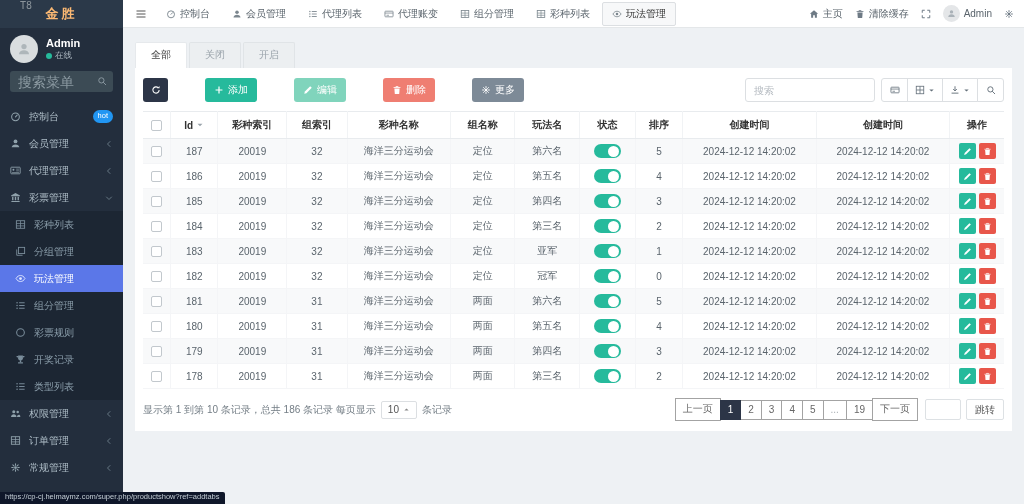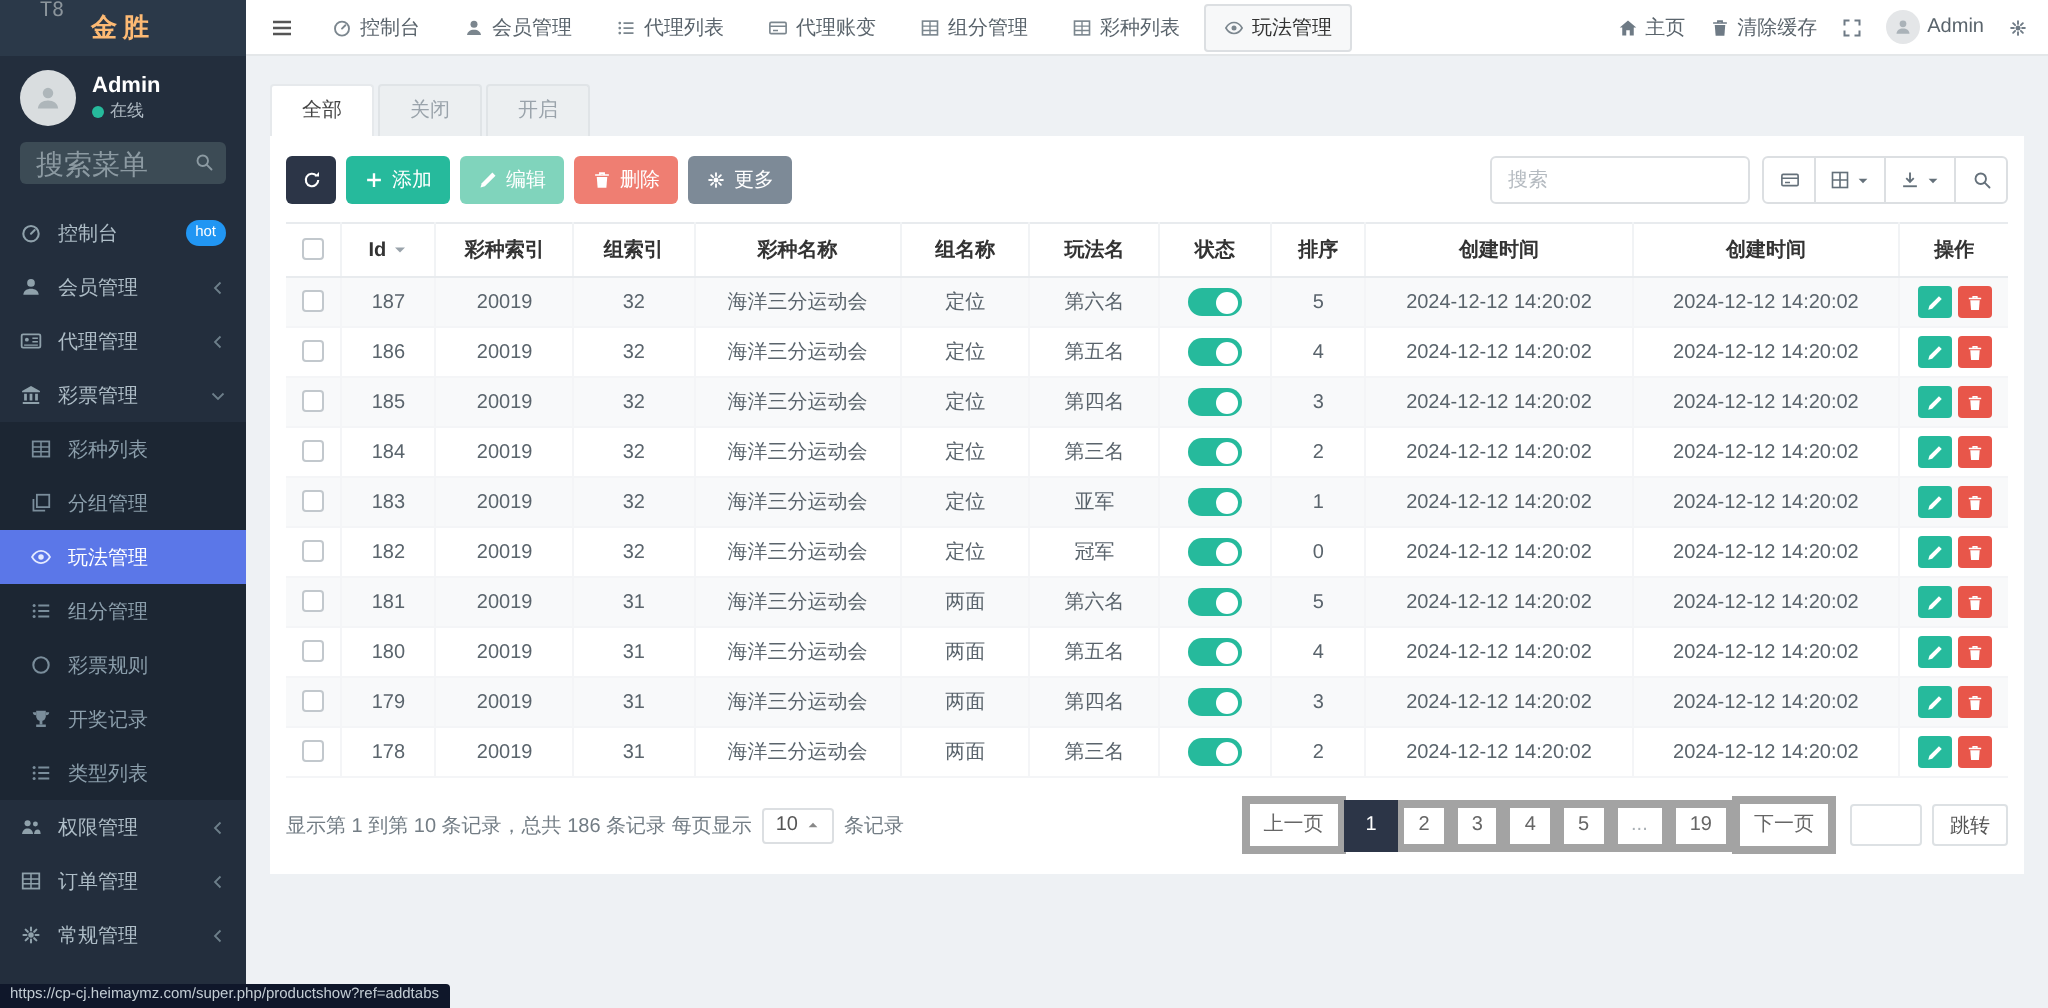--- a/index.html
+++ b/index.html
@@ -102,21 +102,21 @@
   .act-btn svg { width:9px; height:9px; }
   .act-edit { background:var(--accent-green,#26ba9c); }
   .act-del  { background:var(--danger-solid,#e8564a); }
 
   .table-footer { display:flex; align-items:center; margin-top:9px; font-size:10px; color:#737d85; }
   .summary { display:flex; align-items:center; }
   .page-size { display:inline-flex; align-items:center; gap:4px; border:1px solid #dcdfe2; border-radius:2px; padding:2px 6px 3px; margin:0 5px; color:#555; cursor:pointer; }
   .page-size .icon { display:flex; color:#888; }
   .page-size .icon svg { width:7px; height:7px; }
   .pagination { margin-left:auto; display:flex; align-items:center; }
-  .pg { min-width:15px; padding:3px 7px 4px; border:4px solid #a3a3a3; background:#fff; color:#666; font-size:10px; text-align:right; cursor:pointer; margin-left:-1px; }
+  .pg { min-width:15px; padding:3px 7px 4px; border:1px solid #a3a3a3; background:#fff; color:#666; font-size:10px; text-align:right; cursor:pointer; margin-left:-1px; }
   .pg.active { background:var(--dark-navy,#2c3547); color:#fff; border-color:var(--dark-navy,#2c3547); position:relative; }
   .pg.disabled { color:#aab0b5; cursor:default; }
   .jump-input { width:36px; height:21px; border:1px solid #dde1e4; border-radius:2px; margin-left:7px; outline:none; padding:0 4px; font-family:inherit; }
   .jump-btn { height:21px; padding:0 8px; margin-left:5px; border:1px solid #dde1e4; border-radius:2px; background:#fff; color:#555; font-size:10px; cursor:pointer; font-family:inherit; }
 </style>
 </head>
 <body>
 
 <div class="app">
   <div class="watermark">T8</div>
@@ -437,21 +437,21 @@
     </header>
 
     <div class="content">
       <div class="panel-tabs" id="panel-tabs">
           <div class="ptab active">全部</div>
           <div class="ptab">关闭</div>
           <div class="ptab">开启</div>
         </div>
       <div class="panel">
         <div class="toolbar">
-          <span id="toolbar-buttons" style="display:flex;">
+          <span id="toolbar-buttons" style="display:flex;gap:32px;">
               <button class="btn btn-refresh">
                 <span class="icon">
                   <svg viewBox="0 0 16 16">
                     <path d="M13 8a5 5 0 11-1.4-3.5" fill="none" stroke="currentColor" stroke-width="1.7"></path>
                     <path d="M13.6 1.6v3.5h-3.5z" fill="currentColor"></path>
                   </svg>
                 </span>
               </button>
               <button class="btn btn-add">
                 <span class="icon">

